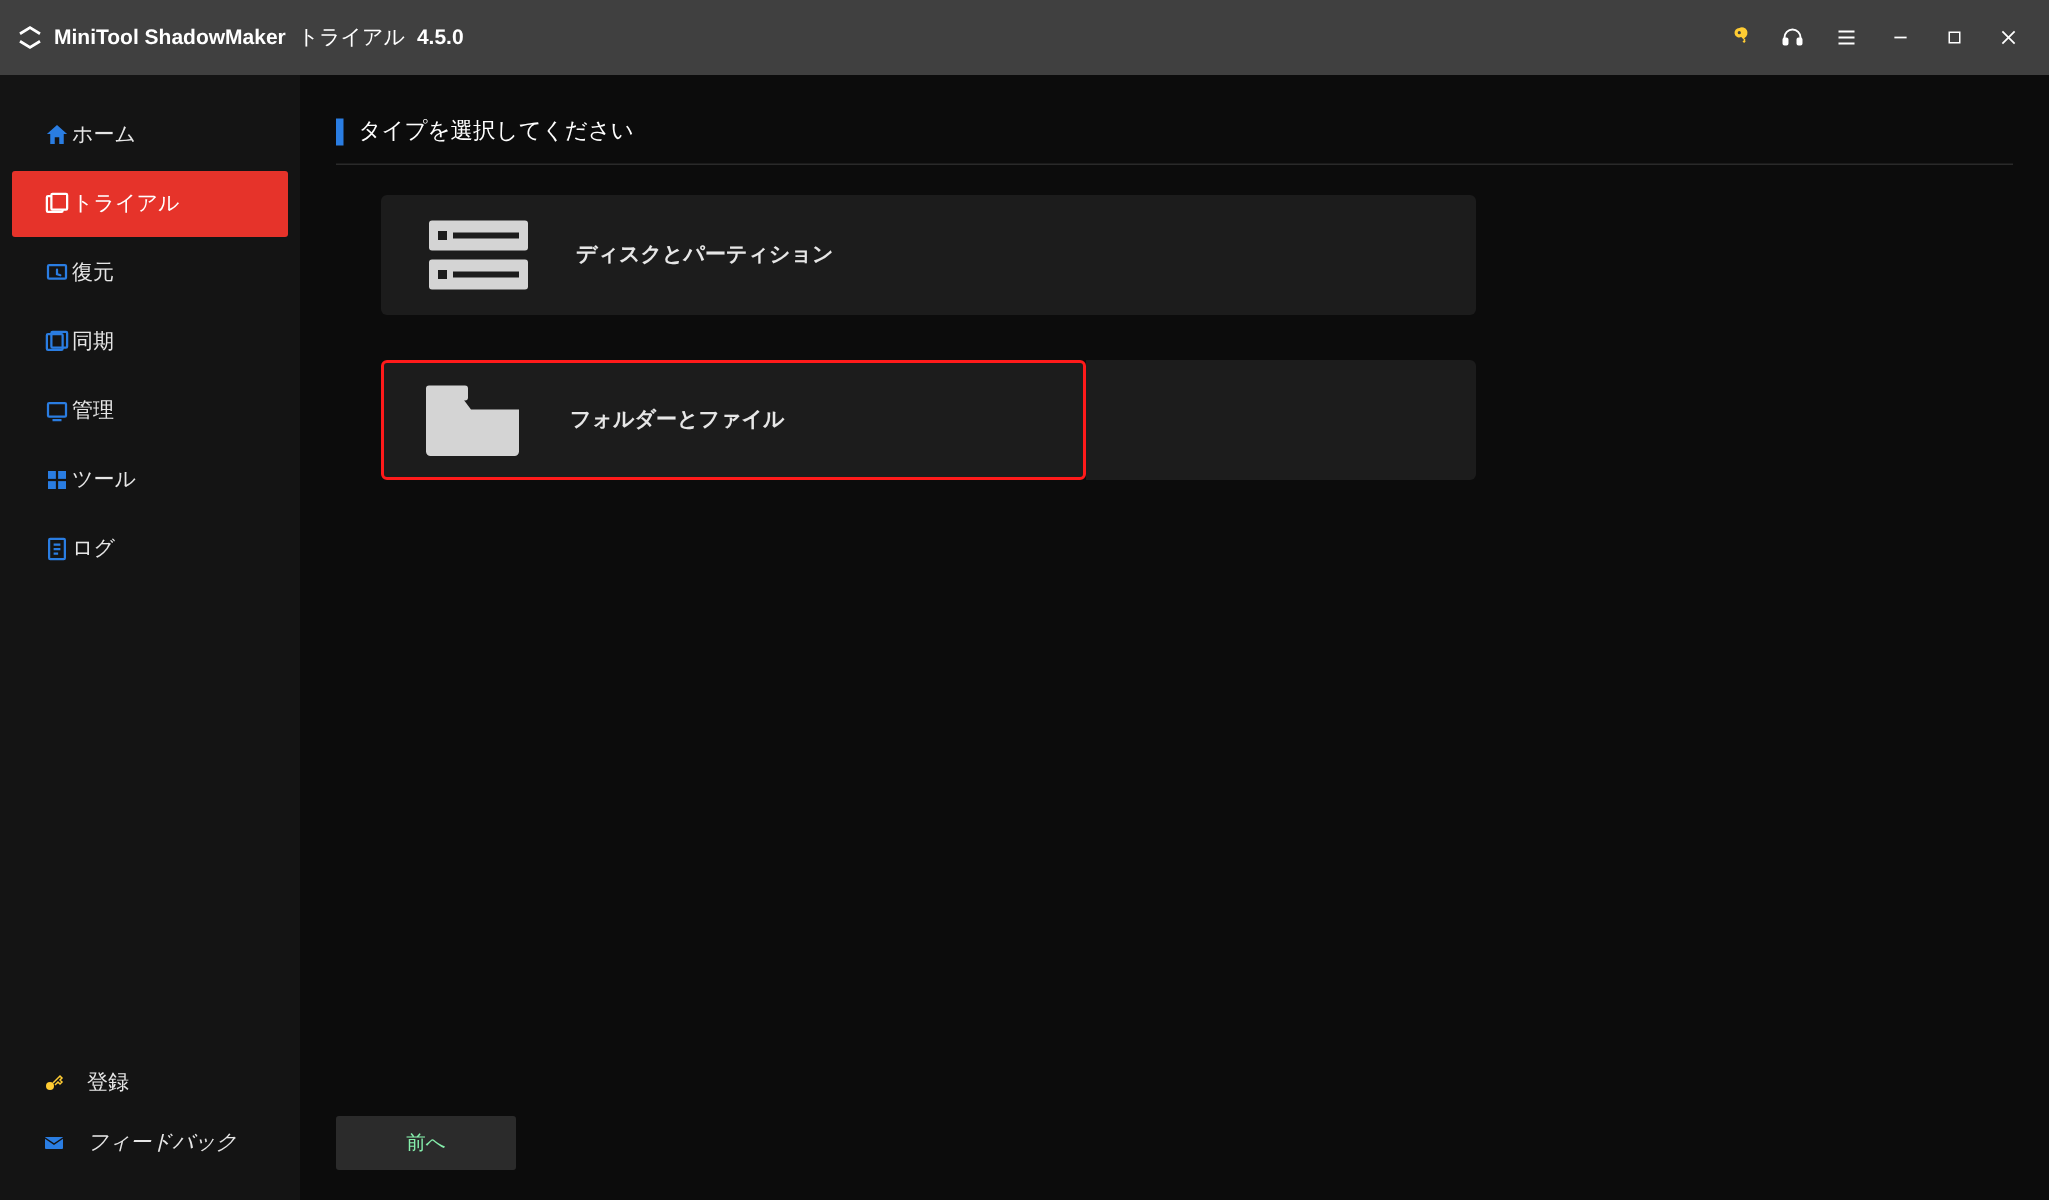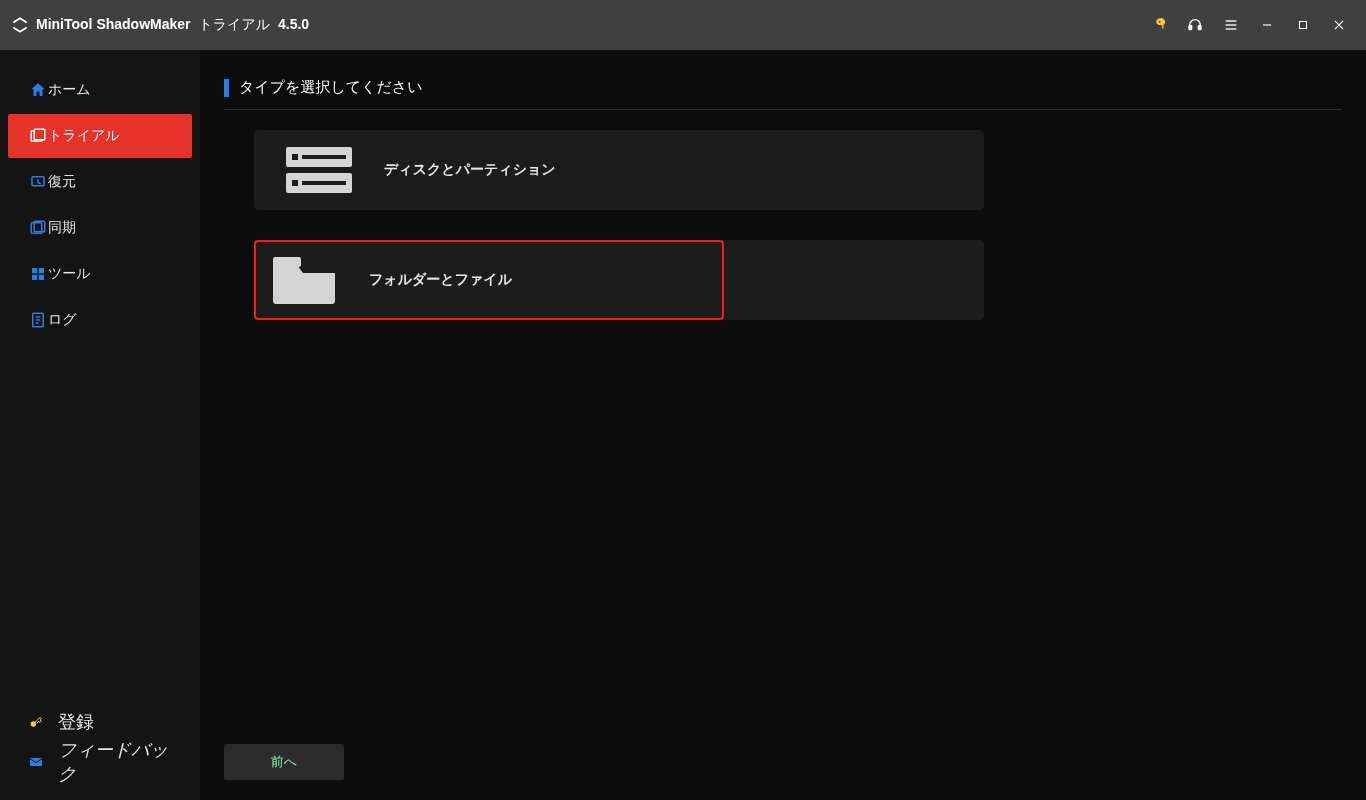--- a/index.html
+++ b/index.html
@@ -14,30 +14,30 @@
   .titlebar-actions .tbtn { width:18px; height:18px; display:flex; align-items:center; justify-content:center; cursor:pointer; color:#fff; }
   .titlebar-actions .tbtn.key { color:#ffcc33; }
   .body { display:flex; height:calc(800px - 50px); }
   .sidebar { width:200px; background:#141414; display:flex; flex-direction:column; padding-top:18px; }
   .nav-item { display:flex; align-items:center; height:44px; padding:0 20px; font-size:14px; color:#e6e6e6; cursor:pointer; margin:0 8px 2px 8px; border-radius:2px; }
   .nav-item.active { background:#e6332a; color:#fff; }
   .nav-item .nicon { width:20px; height:20px; display:flex; align-items:center; justify-content:center; }
   .nav-item.active .nicon { color:#fff; }
   .nav-item:not(.active) .nicon { color:#2a7de2; }
   .sidebar-spacer { flex:1; }
-  .bottom-item { display:flex; align-items:center; gap:14px; height:40px; padding:0 28px; font-size:18px; color:#e6e6e6; cursor:pointer; }
+  .bottom-item { display:flex; align-items:center; gap:14px; height:40px; padding:0 28px; font-size:14px; color:#e6e6e6; cursor:pointer; }
   .bottom-item.reg .nicon { color:#ffcc33; }
   .bottom-item.fb .nicon { color:#2a7de2; }
   .main { flex:1; background:#0c0c0c; padding:28px 24px 20px 24px; display:flex; flex-direction:column; }
   .section-title-row { display:flex; align-items:center; gap:10px; padding-bottom:12px; border-bottom:1px solid #2a2a2a; }
   .accent-bar { width:5px; height:18px; background:#2a7de2; }
   .section-title { font-size:15px; color:#fff; }
   .cards { margin-top:20px; display:flex; flex-direction:column; gap:30px; padding-left:30px; }
   .card { width:730px; height:80px; background:#1c1c1c; border-radius:4px; display:flex; align-items:center; gap:30px; padding:0 30px; cursor:pointer; }
-  .card.highlight { border:2px solid #ff1a1a; width:470px; padding:0 13px; position:relative; }
+  .card.highlight { border:2px solid #ff1a1a; width:470px; padding:0 24px; position:relative; }
   .card.highlight::after { content:""; position:absolute; left:468px; top:-2px; height:80px; width:260px; background:#1c1c1c; border-top-right-radius:4px; border-bottom-right-radius:4px; }
   .card-icon { width:70px; height:54px; display:flex; align-items:center; justify-content:center; color:#d4d4d4; }
   .card-label { font-size:14px; color:#e6e6e6;font-weight:bold; }
   .footer-row { margin-top:auto; }
   .back-btn { width:120px; height:36px; background:#2b2b2b; color:#86efac; font-size:13px; border:none; border-radius:2px; cursor:pointer; }
   svg { display:block; }
 </style>
 </head>
 <body>
 
@@ -131,20 +131,29 @@
     <div class="nav-item">
       <span class="nicon">
         <svg viewBox="0 0 24 24" width="18" height="18" fill="none" stroke="currentColor" stroke-width="2">
             <rect x="3" y="5" width="14" height="14" rx="1"></rect>
             <rect x="7" y="3" width="14" height="14" rx="1"></rect>
           </svg>
       </span>
       <span>同期</span>
     </div>
 
+    <div class="nav-item">
+      <span class="nicon">
+        <svg viewBox="0 0 24 24" width="18" height="18" fill="none" stroke="currentColor" stroke-width="2">
+            <rect x="4" y="5" width="16" height="12" rx="1"></rect>
+            <line x1="8" y1="20" x2="16" y2="20"></line>
+          </svg>
+      </span>
+      <span>管理</span>
+    </div>
 
     <div class="nav-item">
       <span class="nicon">
         <svg viewBox="0 0 24 24" width="18" height="18" fill="currentColor">
             <rect x="4" y="4" width="7" height="7"></rect>
             <rect x="13" y="4" width="7" height="7"></rect>
             <rect x="4" y="13" width="7" height="7"></rect>
             <rect x="13" y="13" width="7" height="7"></rect>
           </svg>
       </span>

